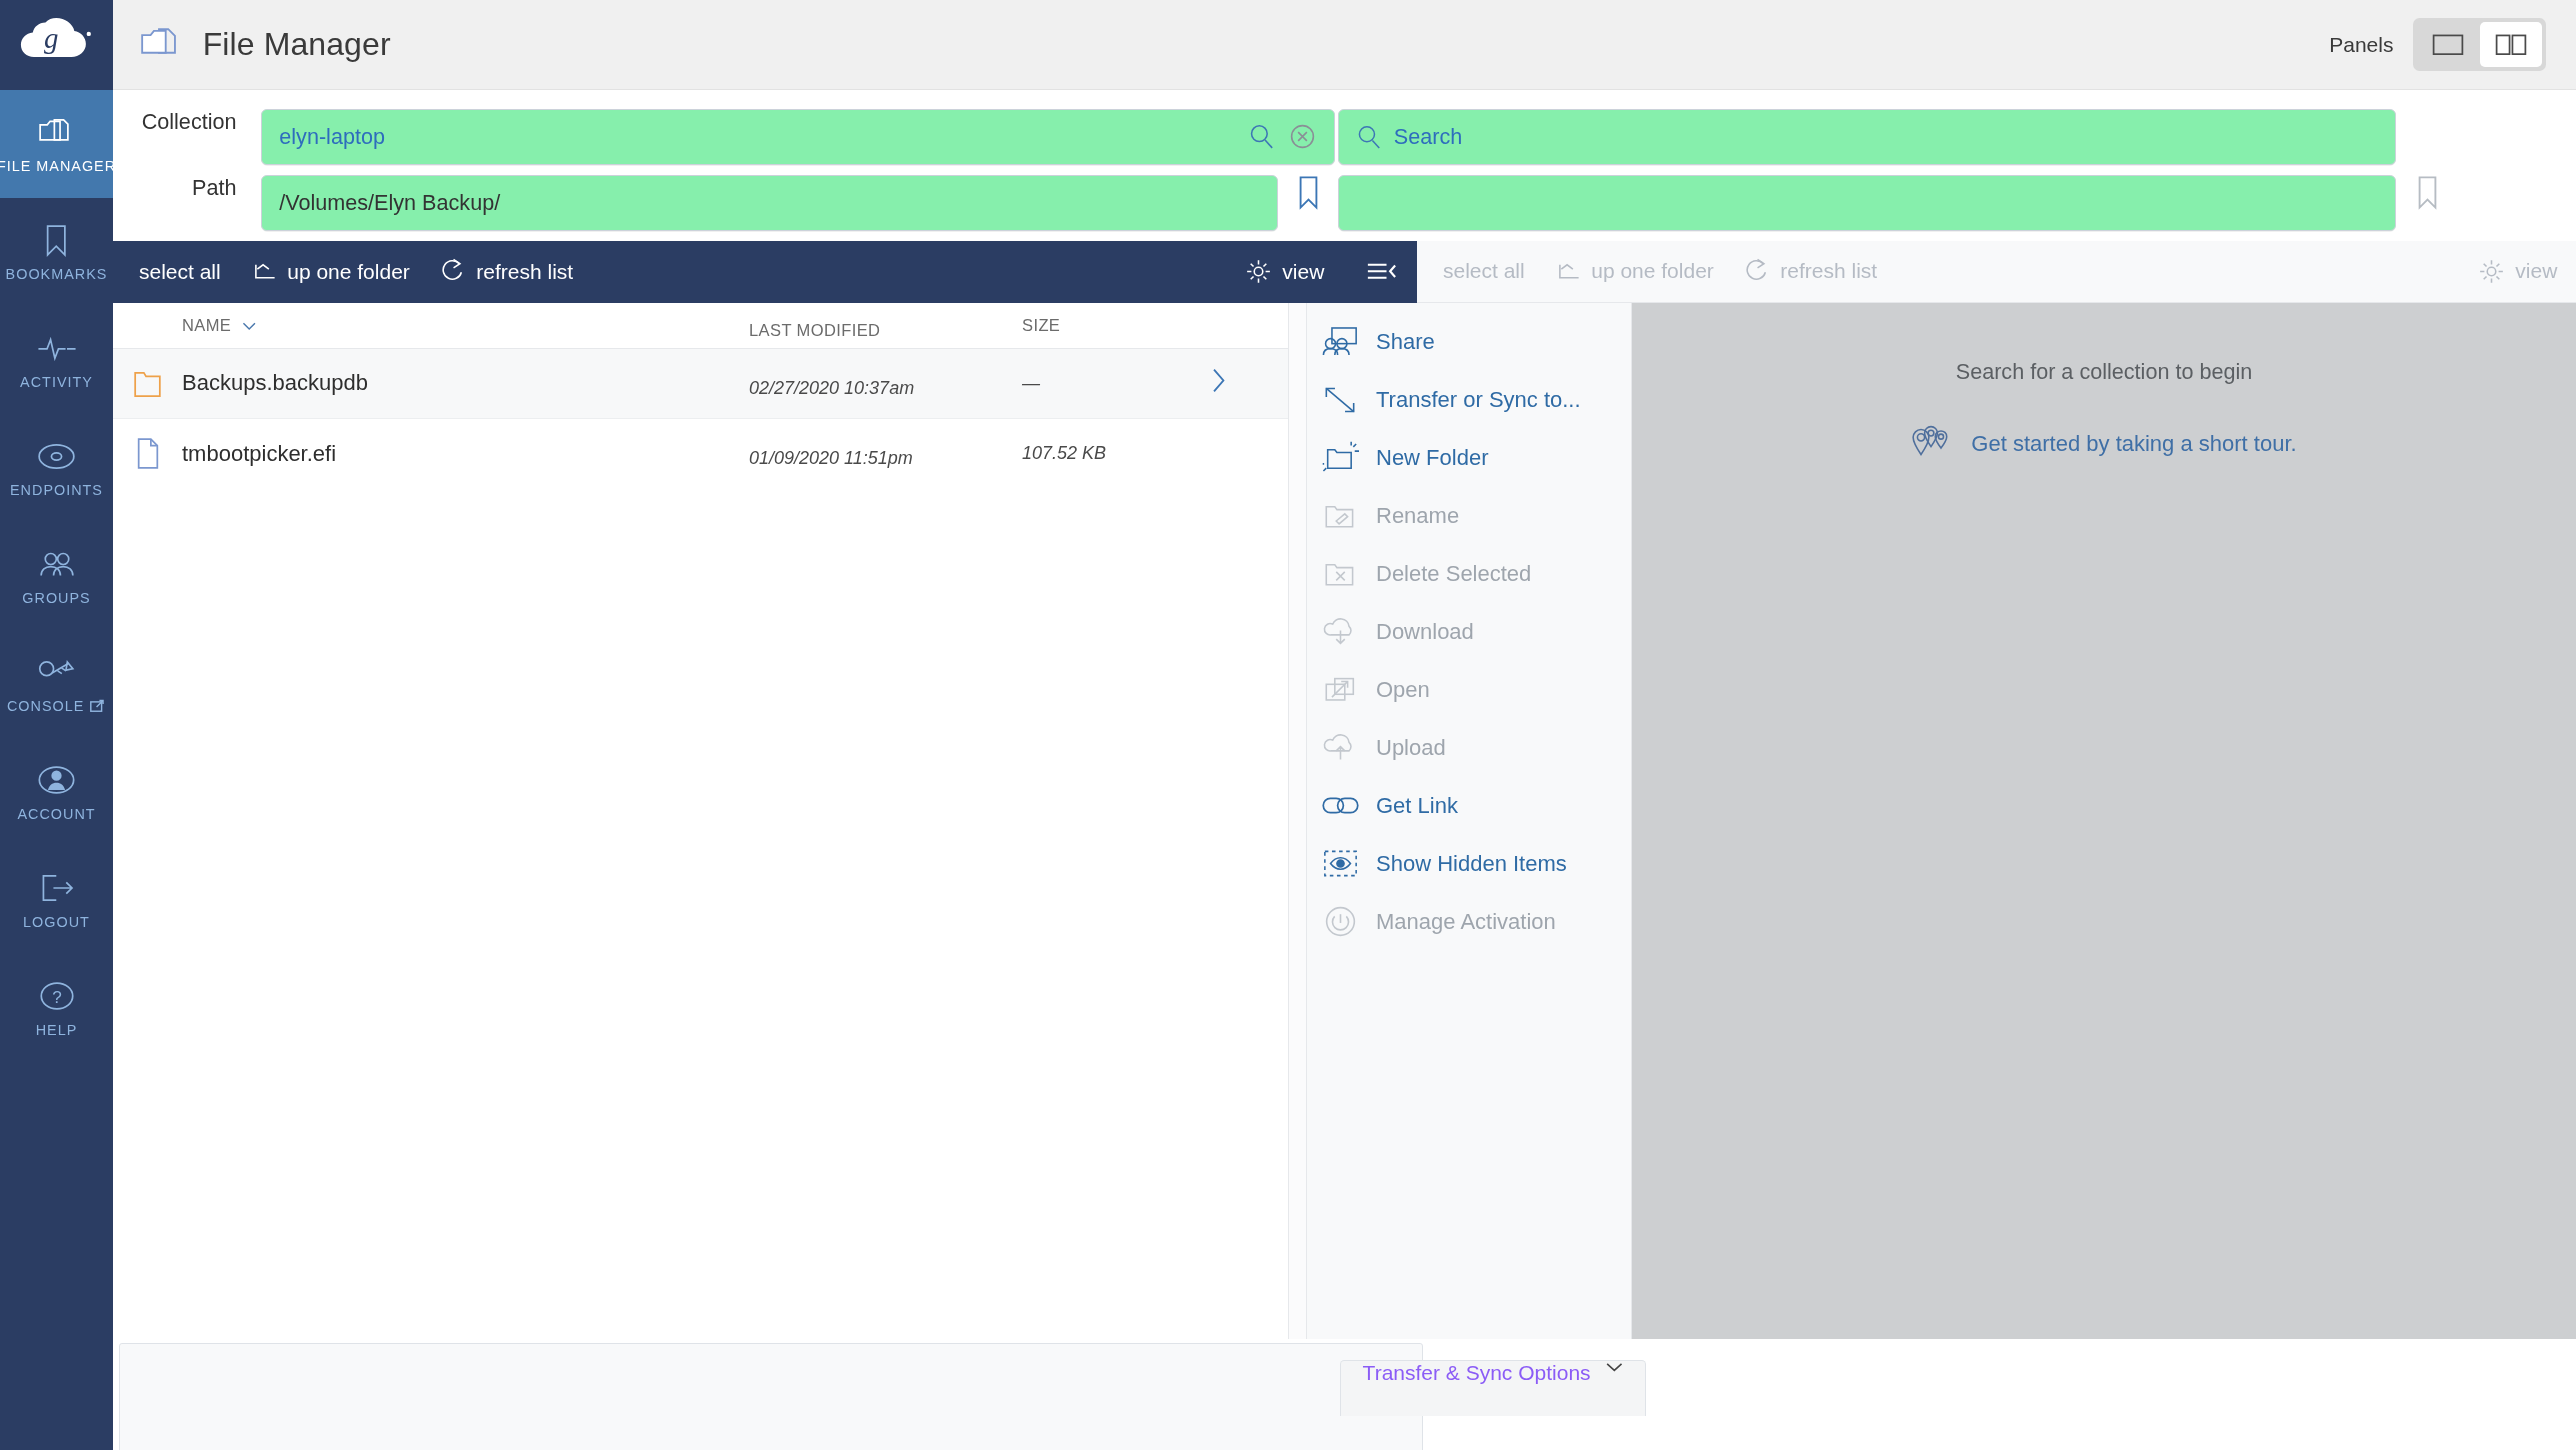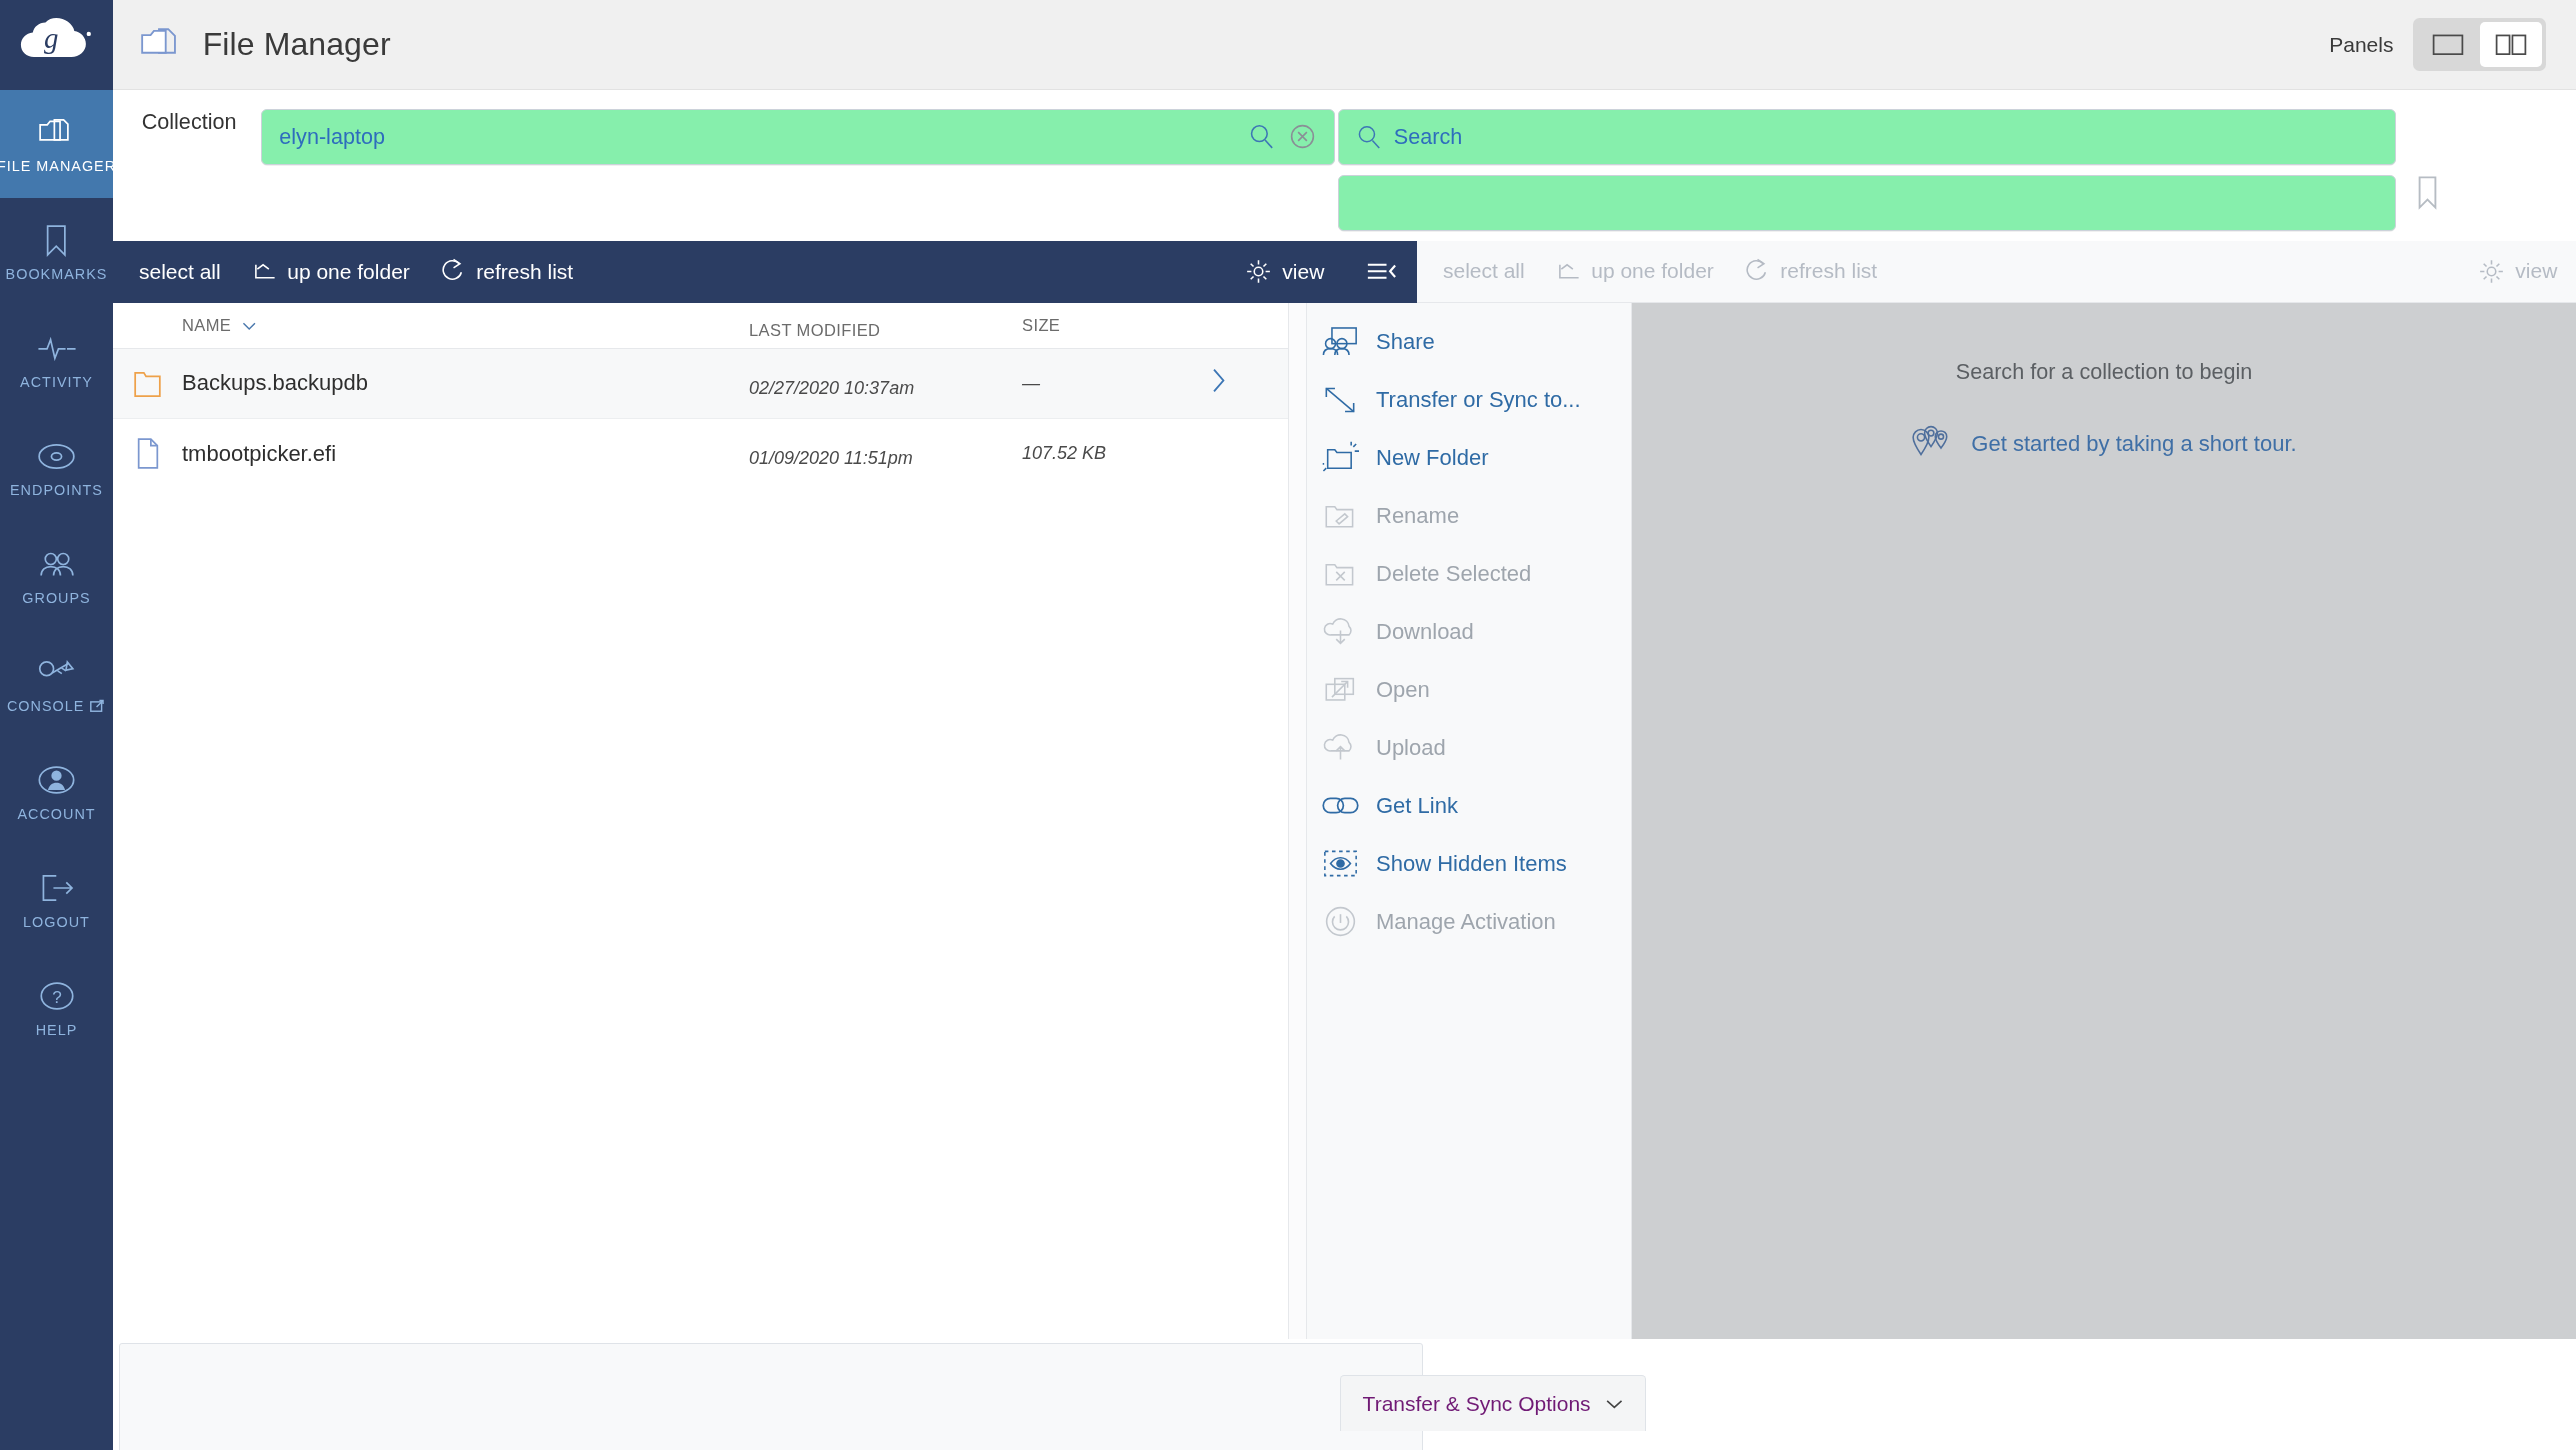--- a/index.html
+++ b/index.html
@@ -136,26 +136,26 @@
     flex: 1 1 auto; background:#f8f9fa; border:0.7px solid #dfe3e8; border-left:none;
     display:flex; align-items:center; justify-content:center;
     margin: 4.3px 7.2px 10px 0; height: 89px;
   }
   .start-btn {
     width: 608px; height: 56px; background:#9fbeda; border-radius:3.6px;
     display:flex; align-items:center; justify-content:center; gap:13px;
     color:#ffffff; font-size:22px; cursor:pointer;
   }
   .tso {
-    position:absolute; left: 1227px; top: 36px; z-index: 5;
+    position:absolute; left: 1227px; top: 21px; z-index: 5;
     background:#f4f5f6; border:0.7px solid #dfe3e8; border-bottom:none;
     border-radius: 4.3px 4.3px 0 0;
     height: 56px; padding: 0 21.6px;
-    display:flex; align-items:center; gap: 14.4px; cursor:pointer;
-    font-size: 21px; color:#701a75;
+    display:flex; align-items:flex-start; gap: 14.4px; cursor:pointer;
+    font-size: 21px; color:#8b5cf6;
   }
 </style>
 </head>
 <body>
 
 <div class="app">
 
   <div class="sidebar">
     <div class="logo-cell">
       <svg width="78" height="55" viewBox="0 0 108 76">
@@ -308,20 +308,31 @@
                     <path d="M24 24l10 11"></path>
                 </svg>
                 <svg width="29" height="29" viewBox="0 0 40 40" fill="none" stroke="#8a8f96" stroke-width="2.2">
                   <circle cx="20" cy="20" r="15"></circle>
                     <path d="M14 14l12 12M26 14l-12 12"></path>
                 </svg>
               </span>
             </div>
           </div>
 
+          <div class="fld-line">
+            <div class="fld-label">Path</div>
+            <div class="inp path">
+              <span>/Volumes/Elyn Backup/</span>
+            </div>
+            <div class="bookmark-wrap">
+              <svg width="23" height="35" viewBox="0 0 32 48" fill="none" stroke="#3c76b5" stroke-width="2.6">
+                <path d="M5 3h22v42L16 34 5 45z"></path>
+              </svg>
+            </div>
+          </div>
 
         </div>
 
         <div class="right-form">
           <div class="fld-line">
             <div class="inp search-r">
               <svg width="26" height="26" viewBox="0 0 38 38" fill="none" stroke="#3c76b5" stroke-width="2.2">
                 <circle cx="16" cy="15" r="11"></circle>
                   <path d="M24 24l10 11"></path>
               </svg>

